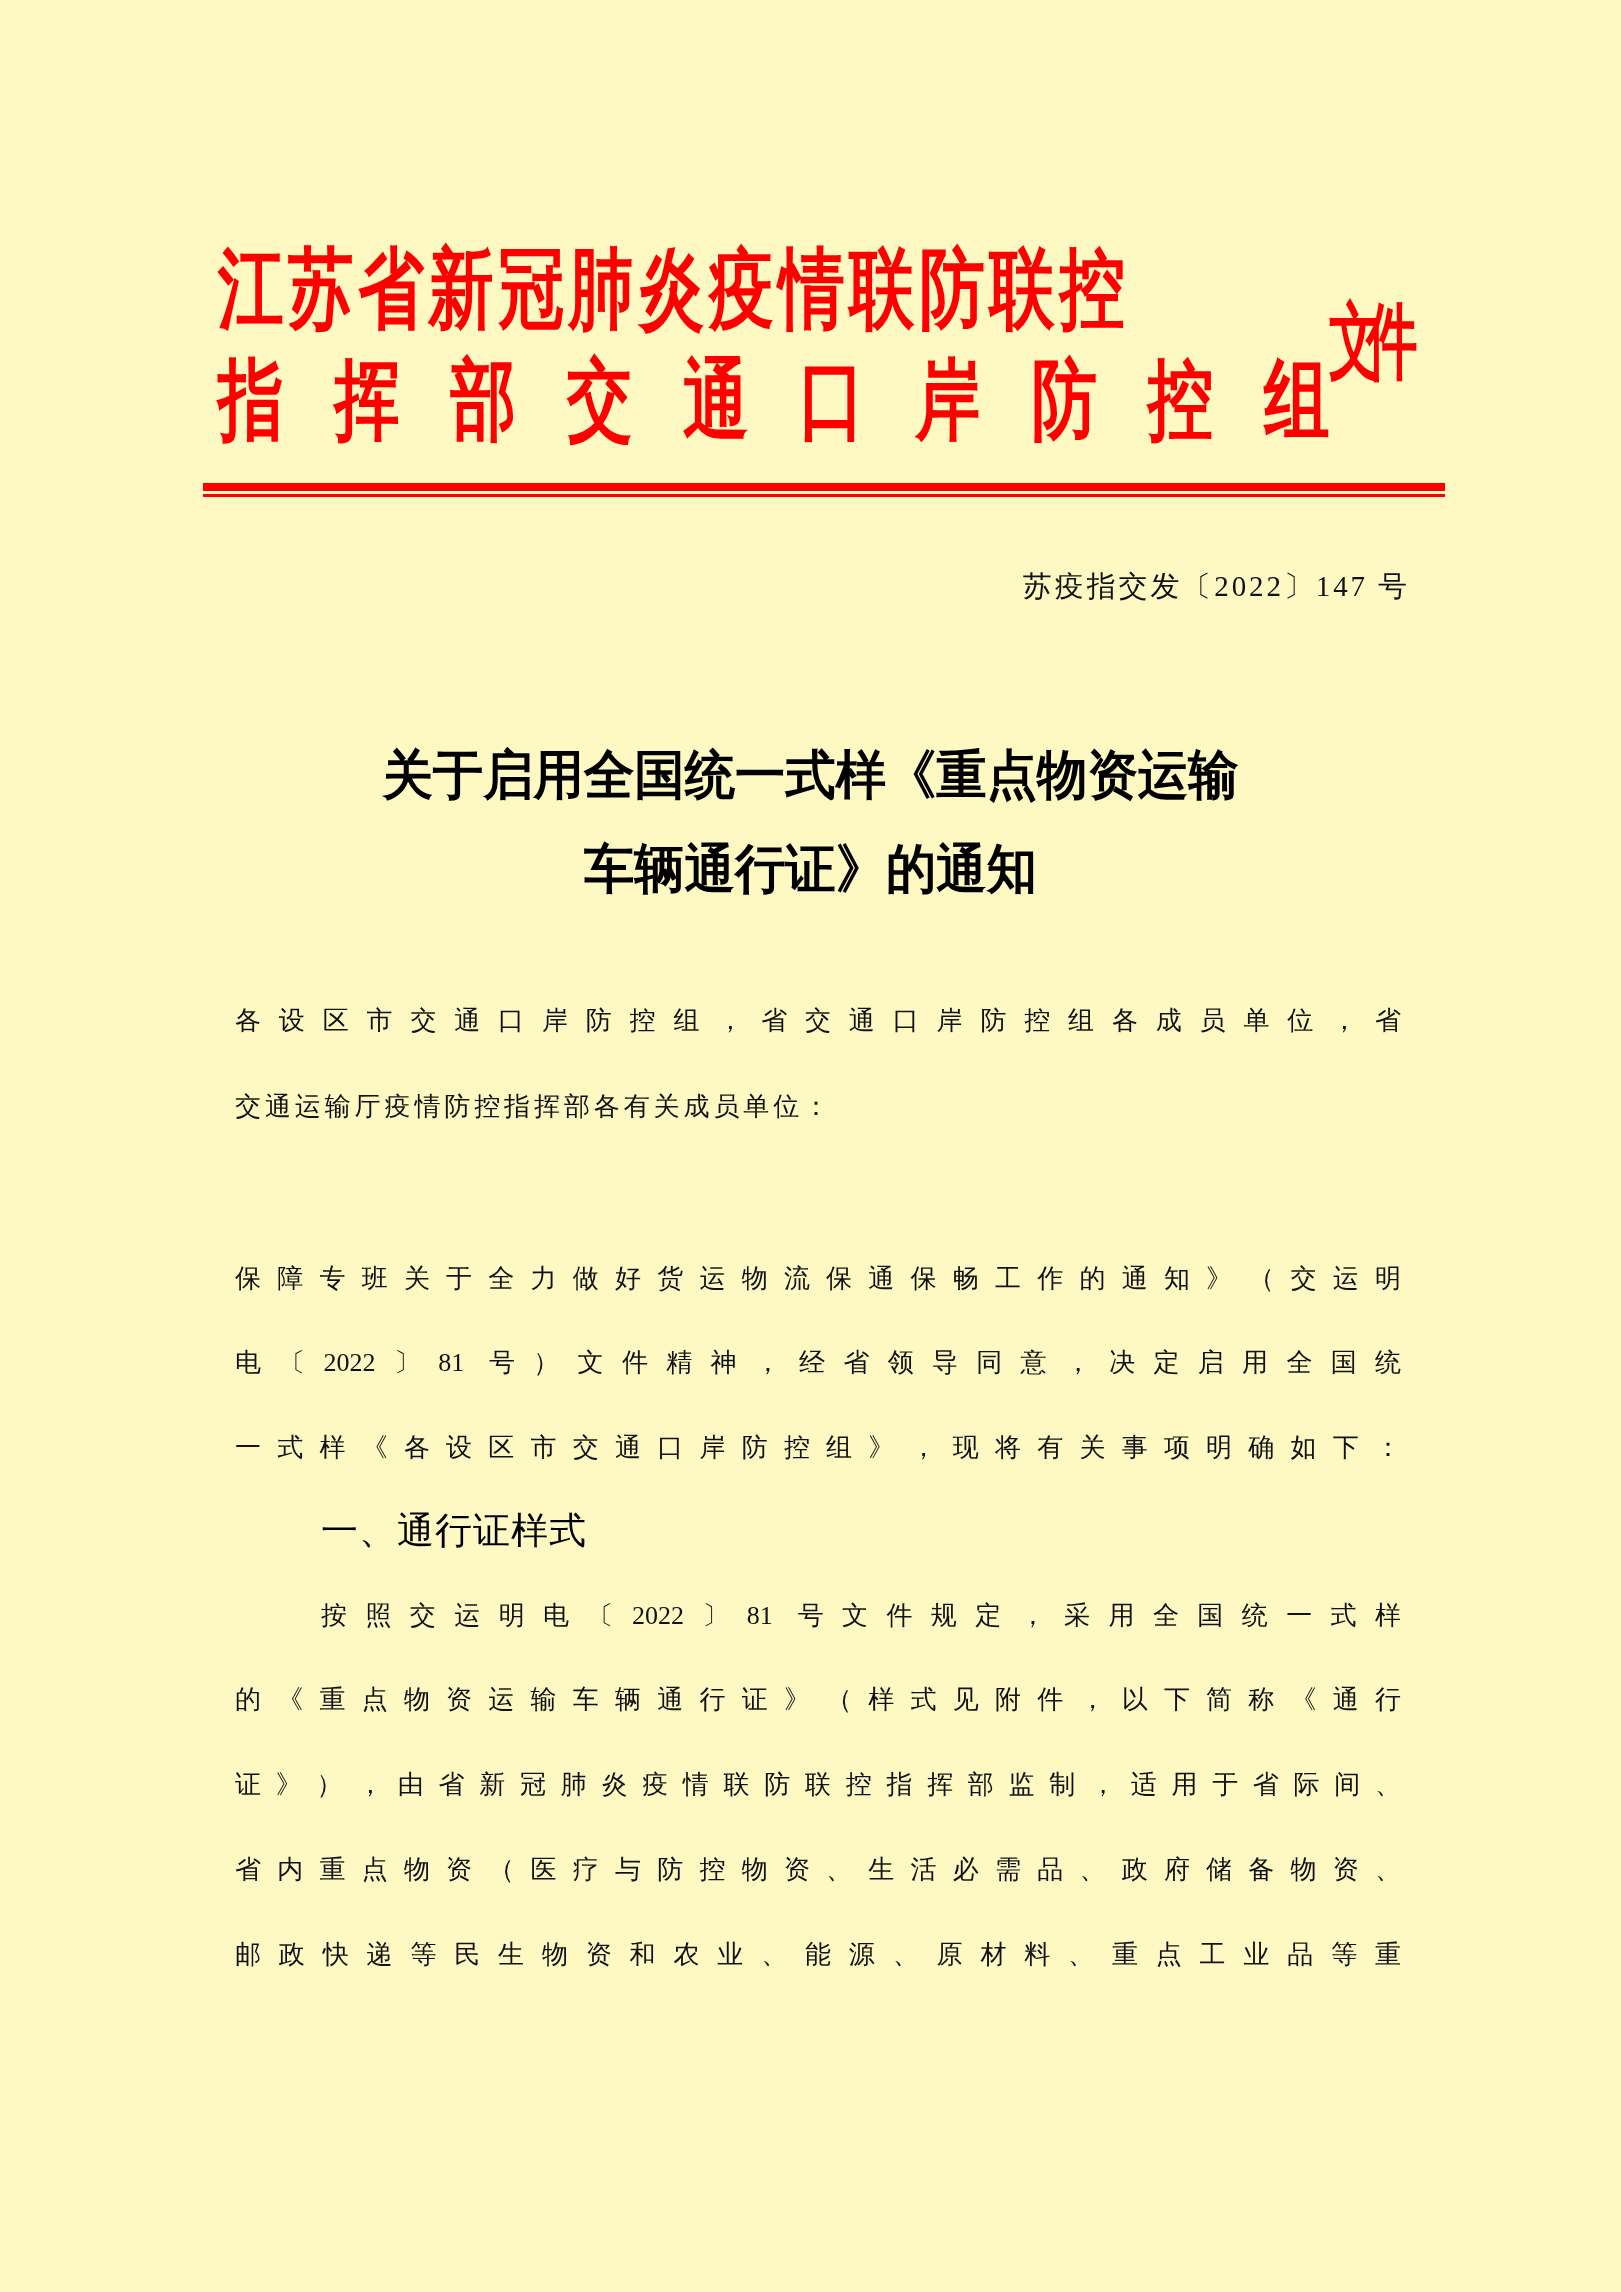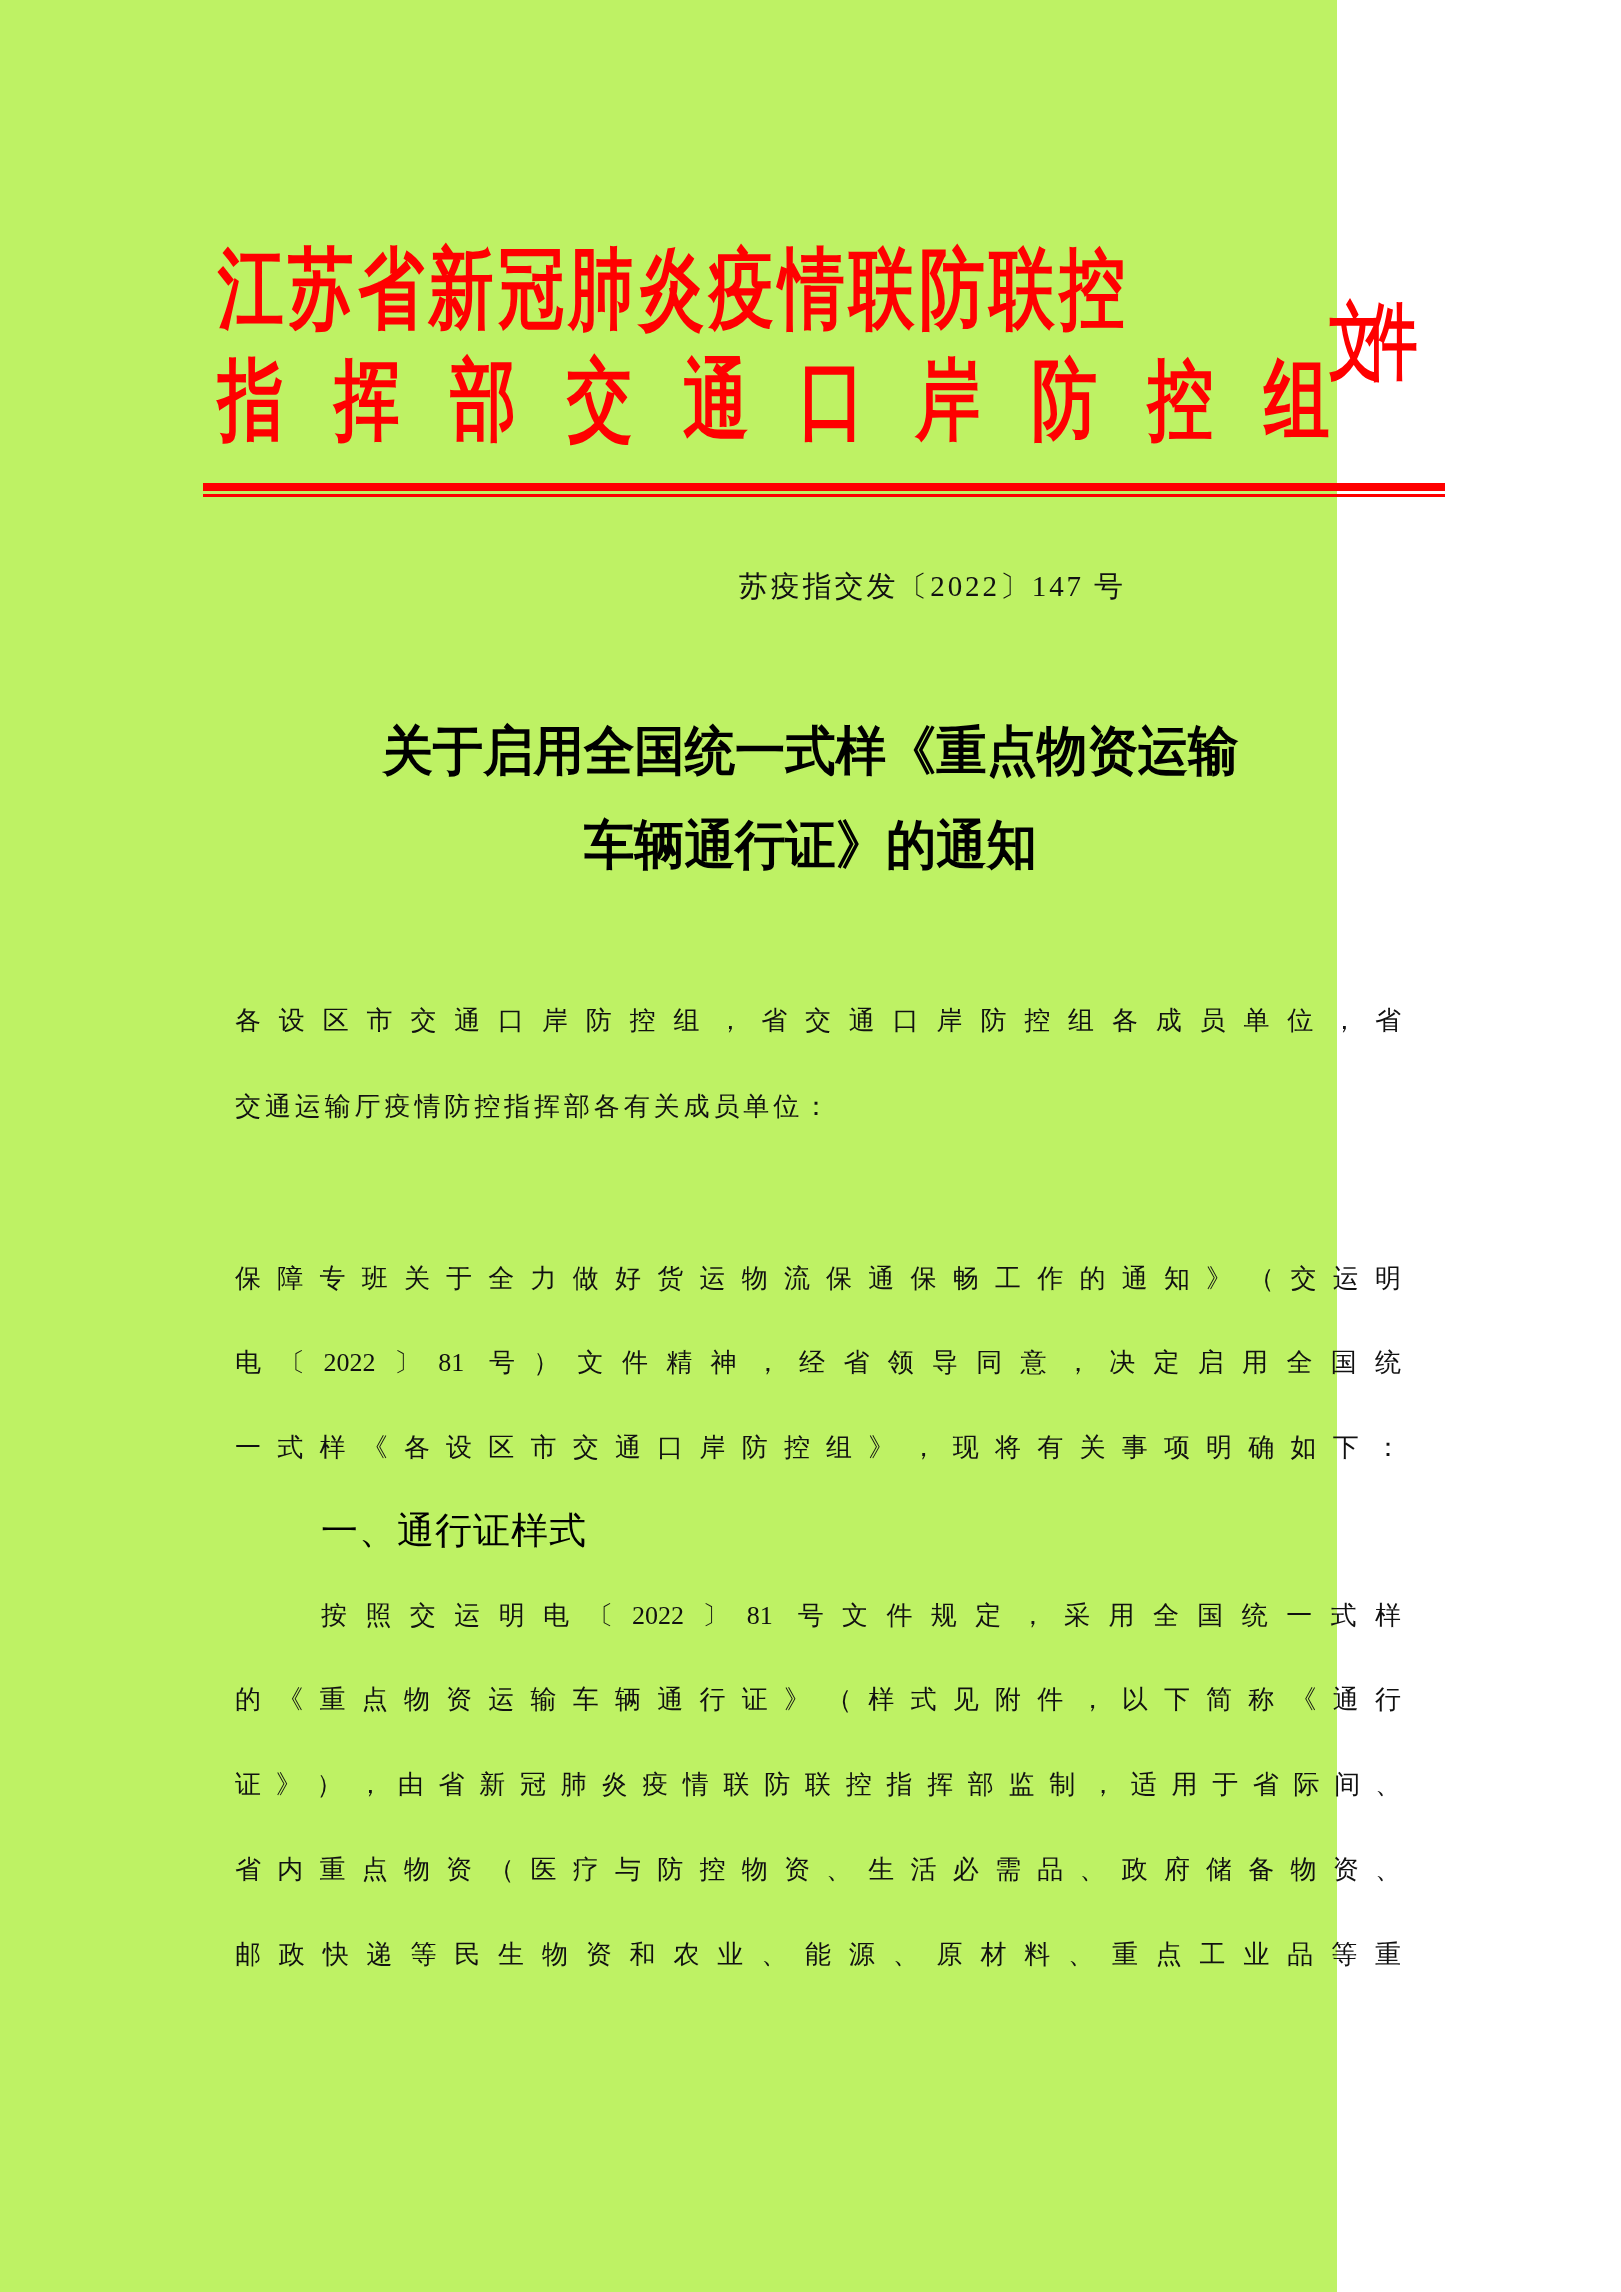--- a/index.html
+++ b/index.html
@@ -1,38 +1,38 @@
 <!DOCTYPE html>
 <html><head>
 <meta charset="utf-8">
 <style>
   html, body { margin: 0; padding: 0; background: #ffffff; }
   body { width: 1621px; height: 2293px; position: relative; overflow: hidden; }
-  .page { position: absolute; left: 0; top: 0; width: 1337px; height: 2293px; background: #bef264; }
+  .page { position: absolute; left: 0; top: 0; width: 1621px; height: 2293px; background: #fef9c3; }
 
   
   .masthead-line { position: absolute; left: 218px; color: #ff0000;
     font-family: "DejaVu Serif", "Liberation Serif", serif; font-weight: bold;
     font-size: 84px; line-height: 98px; white-space: nowrap;
     transform-origin: left top; }
   .mh1 { top: 237px; letter-spacing: 5.9px; transform: scaleX(0.78) scaleY(1.05); }
   .mh2 { top: 348px; letter-spacing: 65px; transform: scaleX(0.78) scaleY(1.05); }
   .mh-wenjian { position: absolute; left: 1329px; top: 290px; color: #ff0000;
     font-family: "DejaVu Serif", "Liberation Serif", serif; font-weight: bold;
     font-size: 82px; line-height: 98px; white-space: nowrap; letter-spacing: -21.6px;
     transform-origin: left top; transform: scaleX(0.62) scaleY(1.02); }
   .red-rule-thick { position: absolute; left: 203px; width: 1242px; top: 483px; height: 7.8px; background: #ff0000; }
   .red-rule-thin { position: absolute; left: 203px; width: 1242px; top: 494px; height: 2.9px; background: #ff0000; }
 
   .doc-number { position: absolute; right: 211px; top: 559px; font-size: 29px; line-height: 55px;
     font-family: "Liberation Serif", "DejaVu Serif", serif; color: #111; letter-spacing: 2.9px; white-space: nowrap; }
 
   .title { position: absolute; left: 0; width: 1621px; text-align: center; color: #000;
     font-family: "DejaVu Serif", "Liberation Serif", serif; font-weight: bold;
-    font-size: 53px; line-height: 69px; white-space: nowrap; }
+    font-size: 53px; line-height: 69px; white-space: nowrap; margin-top: 24px; }
   .title1 { top: 716px; }
   .title2 { top: 810px; }
   .title span { display: inline-block; transform: scaleX(0.95); }
 
   .body-line { position: absolute; left: 235px; width: 1166px; color: #111;
     font-family: "Liberation Serif", "DejaVu Serif", serif;
     font-size: 26px; line-height: 55px; height: 55px; white-space: nowrap;
     text-align: justify; text-align-last: justify; overflow: visible; }
   .body-line.indent { left: 321px; width: 1080px; }
   .body-line.last { text-align-last: left; letter-spacing: 3.9px; }

